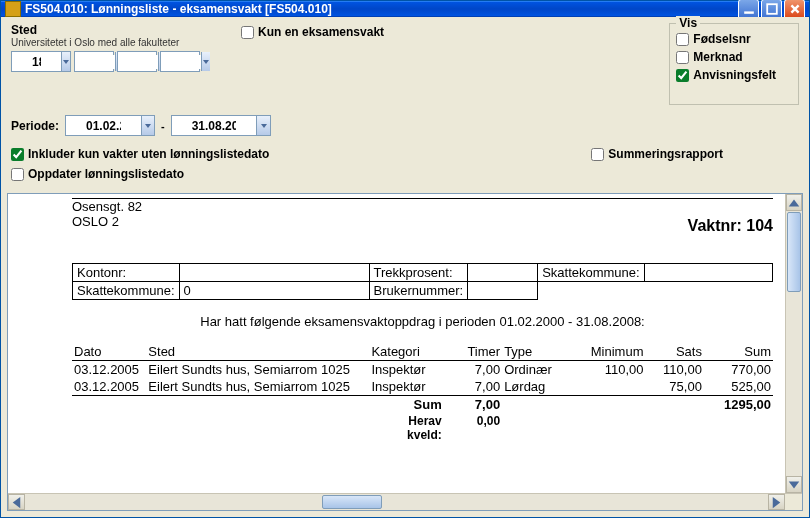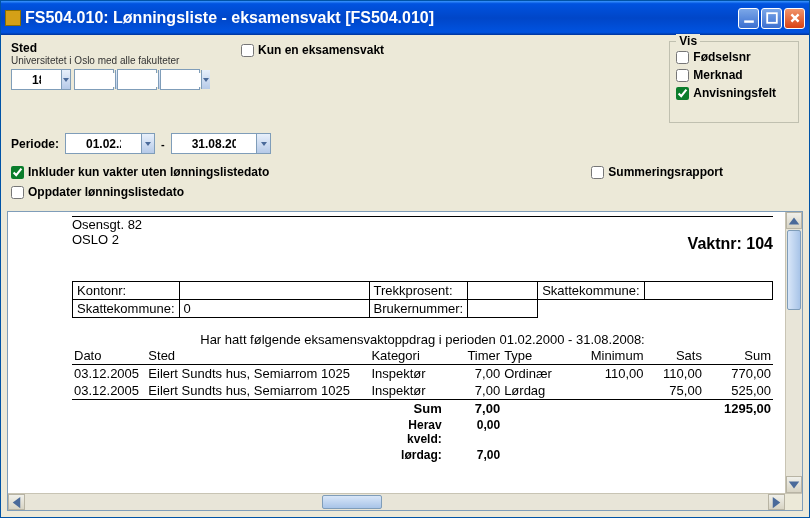--- a/index.html
+++ b/index.html
@@ -1,20 +1,20 @@
 <!DOCTYPE html>
 <html><head>
 <meta charset="utf-8">
 <style>
 * { box-sizing: border-box; margin: 0; padding: 0; }
 body { font-family: Tahoma, Arial, sans-serif; font-size: 11px; background: #fff; }
 
 .window { width: 810px; height: 518px; border: 1px solid #0053a6; background: #ece9d8; display: flex; flex-direction: column; }
 
-.titlebar { height: 34px; background: linear-gradient(to bottom, #3a95ff 0%, #0053e0 8%, #0046c8 50%, #0053e0 92%, #003399 100%); display: flex; align-items: center; padding: 0 4px; color: #fff; font-weight: bold; font-size: 16px; }
+.titlebar { height: 16px; background: linear-gradient(to bottom, #3a95ff 0%, #0053e0 8%, #0046c8 50%, #0053e0 92%, #003399 100%); display: flex; align-items: center; padding: 0 4px; color: #fff; font-weight: bold; font-size: 12px; }
 .titlebar .icon { width: 16px; height: 16px; background: #d4a017; border: 1px solid #8b6f00; margin-right: 4px; }
 .titlebar-text { flex: 1; }
 .win-btns { display: flex; gap: 2px; }
 .win-btn { width: 21px; height: 21px; background: linear-gradient(to bottom, #7ba7e8, #3b6fd0); border: 1px solid #fff; border-radius: 3px; display: flex; align-items: center; justify-content: center; color: #fff; font-weight: bold; cursor: pointer; }
 .win-btn.close { background: linear-gradient(to bottom, #f0956c, #d94214); }
 .win-btn svg { width: 12px; height: 12px; }
 
 .toolbar { padding: 6px 10px 10px 10px; background: #ece9d8; }
 
 .row1 { display: flex; align-items: flex-start; }
@@ -61,21 +61,21 @@
 
 .addr-row { display: flex; border-top: 1px solid #000; }
 .vaktnr { margin-left: auto; font-weight: bold; font-size: 16px; padding-top: 18px; }
 
 .info-table { width: 100%; border-collapse: collapse; margin-top: 28px; }
 .info-table td { border: 1px solid #000; padding: 1px 4px; font-size: 13px; }
 .info-table .lbl { width: 90px; }
 
 .period-text { margin-top: 14px; text-align: center; }
 
-.data-table { width: 100%; border-collapse: collapse; table-layout: fixed; }
+.data-table { width: 100%; border-collapse: collapse; margin-top: 14px; table-layout: fixed; }
 .data-table th { text-align: left; font-weight: normal; border-bottom: 1px solid #000; padding: 1px 2px; font-size: 13px; }
 .data-table th.r, .data-table td.r { text-align: right; }
 .data-table td { padding: 1px 2px; font-size: 13px; vertical-align: top; }
 
 .sum-row td { border-top: 1px solid #000; font-weight: bold; }
 .sub-row td { font-weight: bold; font-size: 12px; }
 </style>
 </head>
 <body>
 
@@ -298,30 +298,20 @@
             <tr class="sub-row">
               <td></td>
                 <td></td>
               <td class="r">Herav kveld:</td>
               <td class="r">0,00</td>
               <td></td>
                 <td></td>
                 <td></td>
                 <td></td>
             </tr>
-            <tr class="sub-row">
-              <td></td>
-                <td></td>
-              <td class="r">lørdag:</td>
-              <td class="r">7,00</td>
-              <td></td>
-                <td></td>
-                <td></td>
-                <td></td>
-            </tr>
           </tbody>
         </table>
       </div>
 
       <div class="vscroll">
         <div class="sbtn">
             <svg viewBox="0 0 8 8">
               <path d="M1 6 L4 2 L7 6 Z" fill="#4a6a9a"></path>
             </svg>
           </div>

